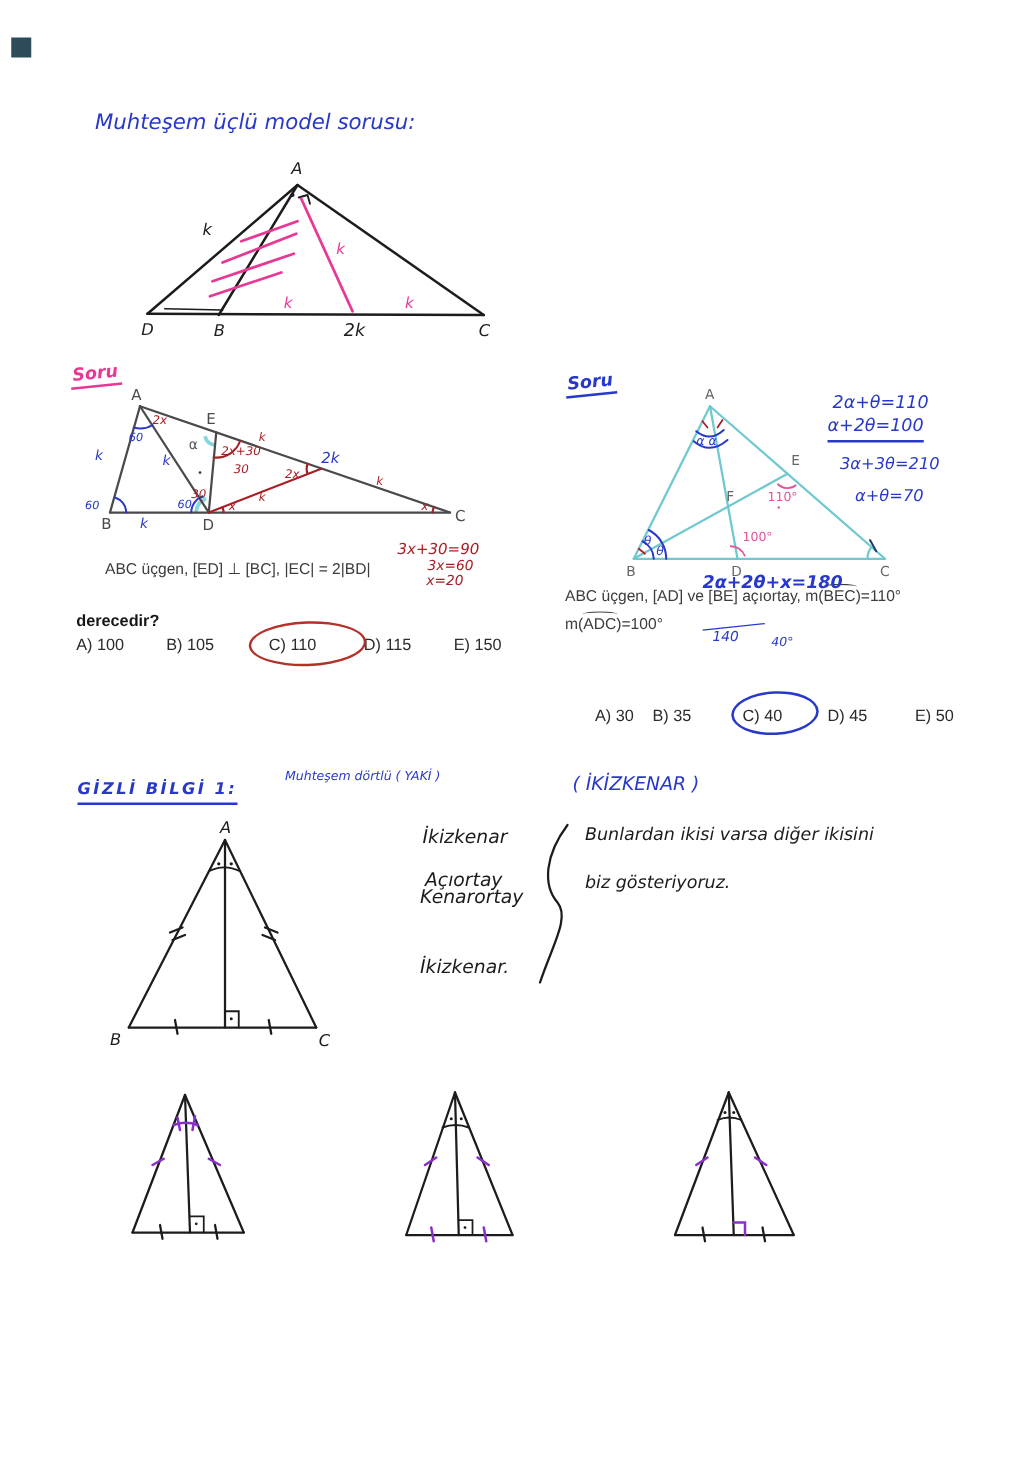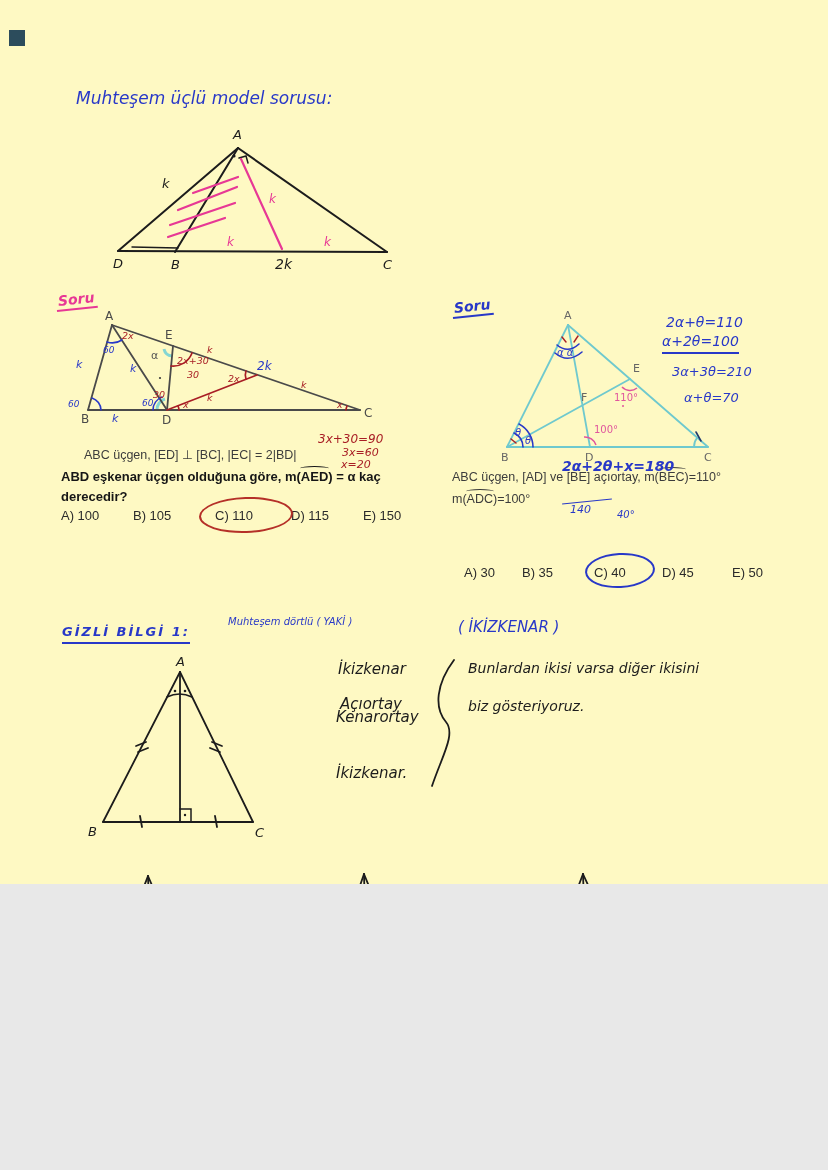--- a/index.html
+++ b/index.html
@@ -1,16 +1,16 @@
 <!DOCTYPE html>
 <html><head>
 <meta charset="utf-8">
 <style>
   html,body{margin:0;padding:0;background:#e8e8e8}
-  .page{position:relative;width:828px;height:884px;background:#fef9c3;margin:0 auto;
+  .page{position:relative;width:828px;height:1170px;background:#ffffff;margin:0 auto;
         font-family:"Liberation Sans",sans-serif;overflow:hidden}
   .abs{position:absolute;white-space:nowrap}
   
   .hwB{font-family:"DejaVu Sans",sans-serif;font-style:italic;color:#2838c8}
   .hwK{font-family:"DejaVu Sans",sans-serif;font-style:italic;color:#1c1c1c}
   .hwP{font-family:"DejaVu Sans",sans-serif;font-style:italic;color:#e73895}
   .hwR{font-family:"DejaVu Sans",sans-serif;font-style:italic;color:#a81e25}
   .print{color:#3c3c3c;font-size:12.5px}
   .printb{color:#161616;font-weight:bold;font-size:13px}
   .opt{color:#2b2b2b;font-size:13px}
@@ -129,23 +129,20 @@
       <text x="147" y="103">k</text>
       <text x="123" y="110">x</text>
     </g>
   </svg>
 
   <div class="abs hwR" style="left:318px;top:432px;font-size:12px">3x+30=90</div>
   <div class="abs hwR" style="left:342px;top:446px;font-size:11px">3x=60</div>
   <div class="abs hwR" style="left:341px;top:458px;font-size:11px">x=20</div>
 
   <div class="abs print" style="left:84px;top:447px">ABC üçgen, [ED] ⊥ [BC], |EC| = 2|BD|</div>
-  <div class="abs printb" style="left:61px;top:469px">
-    <span>ABD eşkenar üçgen olduğuna göre, m(</span><span class="hat">AED</span><span>) = α kaç</span>
-  </div>
   <div class="abs printb" style="left:61px;top:489px">derecedir?</div>
   <div class="abs opt" style="left:61px;top:508px">A) 100</div>
   <div class="abs opt" style="left:133px;top:508px">B) 105</div>
   <div class="abs opt" style="left:215px;top:508px">C) 110</div>
   <div class="abs opt" style="left:291px;top:508px">D) 115</div>
   <div class="abs opt" style="left:363px;top:508px">E) 150</div>
   <div class="circ" style="left:199px;top:497px;width:90px;height:32px;border:2px solid #b53028;transform:rotate(-2deg)"></div>
 
   <div class="abs hwB tag" style="left:452px;top:298px">Soru</div>
 
@@ -208,21 +205,21 @@
   <div class="abs print" style="left:452px;top:470px">
     <span>ABC üçgen, [AD] ve [BE] açıortay, m(</span><span class="hat">BEC</span><span>)=110°</span>
   </div>
   <div class="abs print" style="left:452px;top:492px">
     <span>m(</span><span class="hat">ADC</span><span>)=100°</span>
   </div>
   <div class="abs hwB" style="left:562px;top:458px;font-size:14px;font-weight:bold">2α+2θ+x=180</div>
   <div class="abs" style="left:562px;top:501px;width:50px;height:0;border-top:1.6px solid #2838c8;transform:rotate(-6deg)"></div>
   <div class="abs hwB" style="left:570px;top:503px;font-size:11px">140</div>
   <div class="abs hwB" style="left:617px;top:509px;font-size:10px">40°</div>
-  <div class="abs opt" style="left:464px;top:565px">A) 30</div>
+  <div class="abs opt" style="left:476px;top:565px">A) 30</div>
   <div class="abs opt" style="left:522px;top:565px">B) 35</div>
   <div class="abs opt" style="left:594px;top:565px">C) 40</div>
   <div class="abs opt" style="left:662px;top:565px">D) 45</div>
   <div class="abs opt" style="left:732px;top:565px">E) 50</div>
   <div class="circ" style="left:585px;top:553px;width:66px;height:31px;border:2px solid #2838c8;transform:rotate(-3deg)"></div>
 
   <div class="abs hwB underlineB" style="left:62px;top:624px;font-size:13px;letter-spacing:2px;font-weight:bold">GİZLİ BİLGİ 1:</div>
   <div class="abs hwB" style="left:228px;top:616px;font-size:10px">Muhteşem dörtlü ( YAKİ )</div>
   <div class="abs hwB" style="left:458px;top:618px;font-size:15px">( İKİZKENAR )</div>
 

